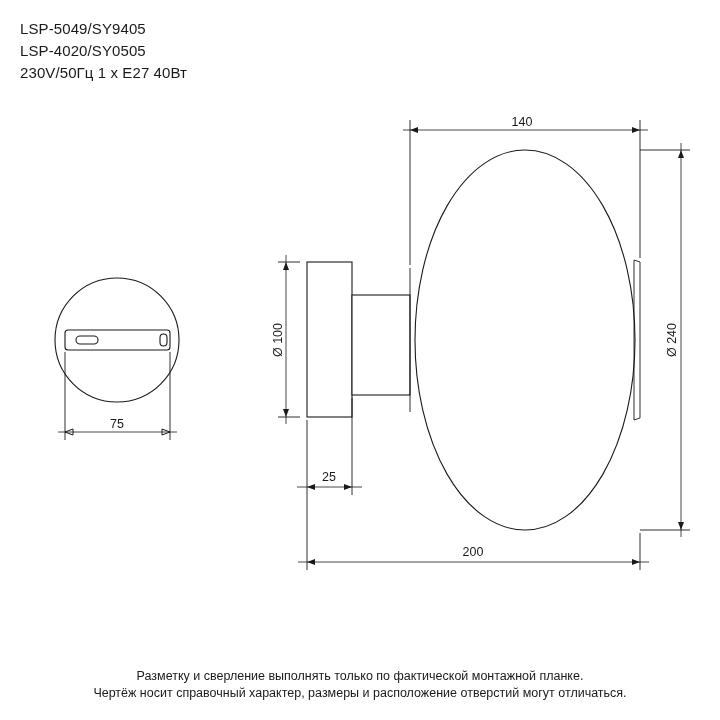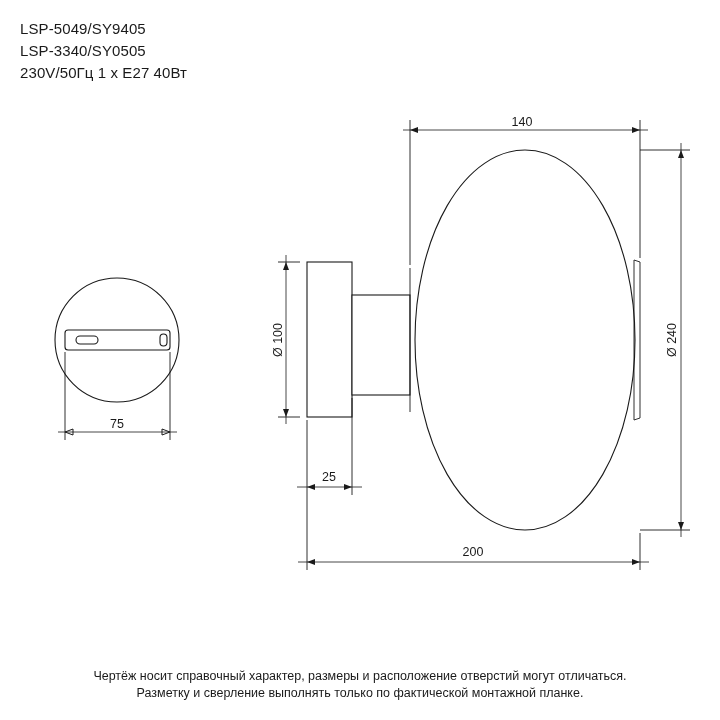--- a/index.html
+++ b/index.html
@@ -53,21 +53,21 @@
     font-size: 12.5px;
     fill: #1a1a1a;
   }
   .lbl-mid { text-anchor: middle; }
 </style>
 </head>
 <body>
 
 <div class="header-block">
   <div>LSP-5049/SY9405</div>
-  <div>LSP-3340/SY0505</div>
+  <div>LSP-4020/SY0505</div>
   <div>230V/50Гц  1 x E27 40Вт</div>
 </div>
 
 <svg id="sheet" viewBox="0 0 720 720">
 
   <g>
 
     <circle class="ln part" cx="117" cy="340" r="62"></circle>
 
     <rect class="ln part" x="65" y="330" width="105" height="20" rx="3"></rect>
@@ -132,15 +132,15 @@
     <line class="ln thin" x1="640" y1="533" x2="640" y2="570"></line>
     <line class="ln dim" x1="298" y1="562" x2="649" y2="562"></line>
     <path fill="#1a1a1a" d="M307,562 L315,559 L315,565 Z"></path>
     <path fill="#1a1a1a" d="M640,562 L632,559 L632,565 Z"></path>
     <text class="lbl lbl-mid" x="473" y="556">200</text>
   </g>
 
 </svg>
 
 <div class="footer-block">
+  <div>Разметку и сверление выполнять только по фактической монтажной планке.</div>
   <div>Чертёж носит справочный характер, размеры и расположение отверстий могут отличаться.</div>
-  <div>Разметку и сверление выполнять только по фактической монтажной планке.</div>
 </div>
 
 </body></html>

